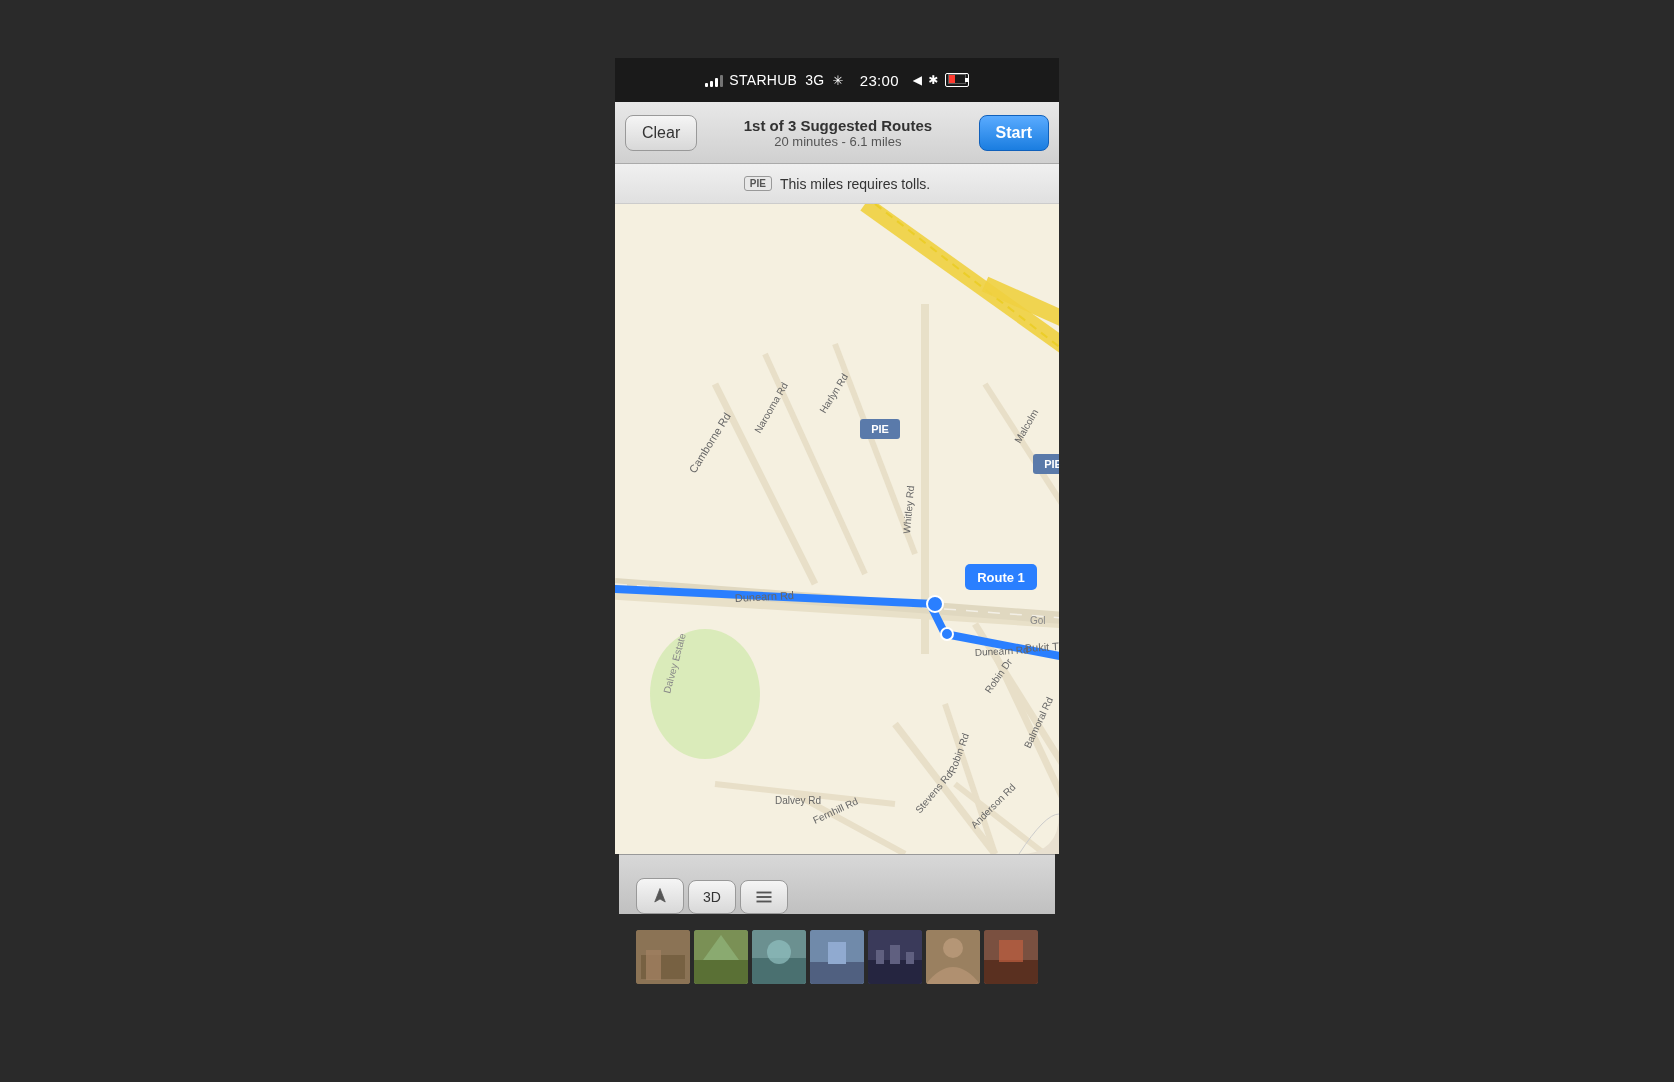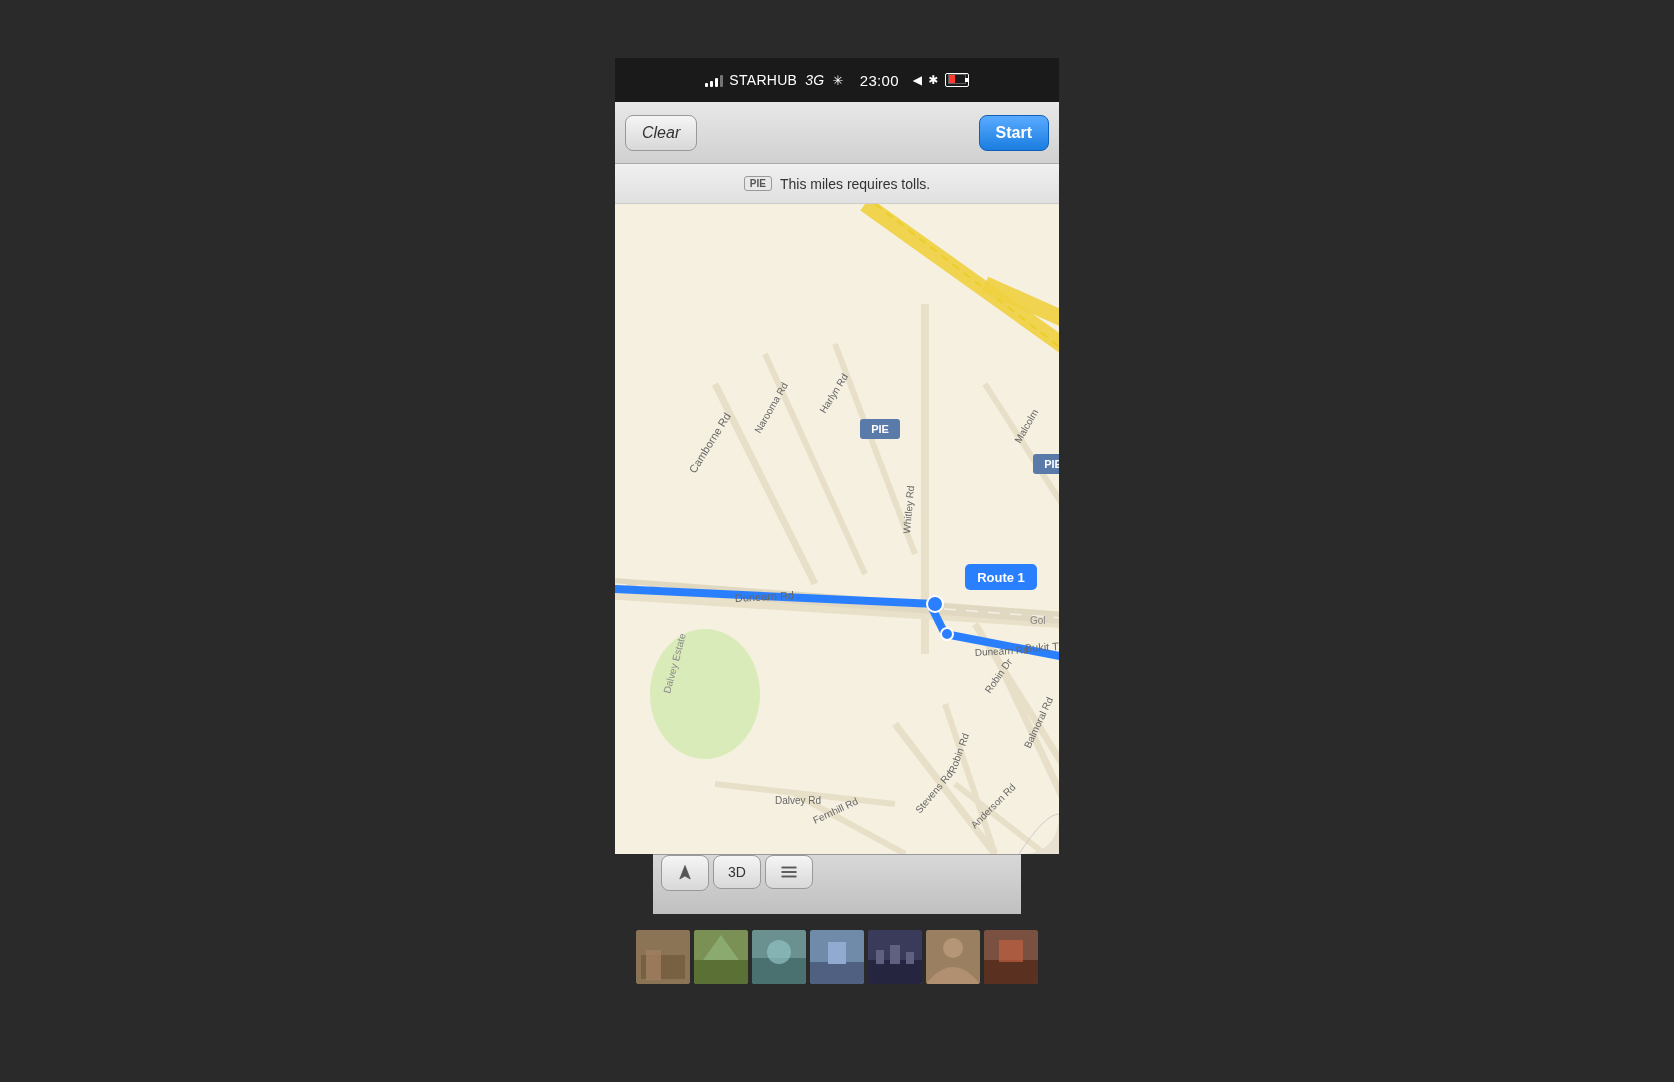--- a/index.html
+++ b/index.html
@@ -59,21 +59,20 @@
 
     .carrier-text {
       font-size: 14px;
       color: white;
     }
 
     .network-type {
       font-size: 14px;
       color: white;
       margin-left: 2px;
-      font-style: italic;
     }
 
     .time-text {
       font-size: 15px;
       font-weight: 400;
       color: white;
       margin: 0 8px;
     }
 
     
@@ -90,21 +89,20 @@
 
     .nav-clear-btn {
       background: linear-gradient(180deg, #f5f5f5 0%, #d8d8d8 100%);
       border: 1px solid #999;
       border-radius: 8px;
       padding: 8px 16px;
       font-size: 16px;
       color: #333;
       cursor: pointer;
       font-weight: normal;
-      font-style: italic;
     }
 
     .nav-center {
       text-align: center;
       flex: 1;
       padding: 0 8px;
     }
 
     .route-title {
       font-size: 15px;
@@ -168,27 +166,27 @@
     .map-svg {
       width: 100%;
       height: 100%;
       position: absolute;
       top: 0;
       left: 0;
     }
 
     
     .map-toolbar {
-      width: 368px;
+      width: 436px;
       height: 60px;
       background: linear-gradient(180deg, #d8d8d8 0%, #c0c0c0 100%);
       border-top: 1px solid #999;
       display: flex;
-      align-items: flex-start;
-      padding: 0 8px;
+      align-items: flex-end;
+      padding: 0 17px;
       gap: 4px;
       position: relative;
     }
 
     .toolbar-btn {
       background: linear-gradient(180deg, #f5f5f5 0%, #d8d8d8 100%);
       border: 1px solid #999;
       border-radius: 8px;
       padding: 8px 14px;
       font-size: 14px;
@@ -246,20 +244,24 @@
         <span style="display:inline-block; width:18px; height:10px; background: transparent; border:1px solid rgba(255,255,255,0.3); position:relative;">
           <span style="display:block; width:4px; height:4px; background: white; position:absolute; right:-4px; top:3px; border-radius:0 1px 1px 0;"></span>
           <span style="display:block; width:6px; height:100%; background: #ff3b30;"></span>
         </span>
       </span>
     </div>
   </div>
 
   <div class="nav-bar">
     <button class="nav-clear-btn">Clear</button>
+    <div class="nav-center">
+      <div class="route-title">1st of 3 Suggested Routes</div>
+      <div class="route-subtitle">20 minutes - 6.1 miles</div>
+    </div>
     <button class="nav-start-btn">Start</button>
   </div>
 
   <div class="toll-notice">
     <span class="toll-icon">PIE</span>
     <span class="toll-text">This miles requires tolls.</span>
   </div>
 
   <div class="map-area">
     <svg class="map-svg" viewBox="0 0 444 650">

